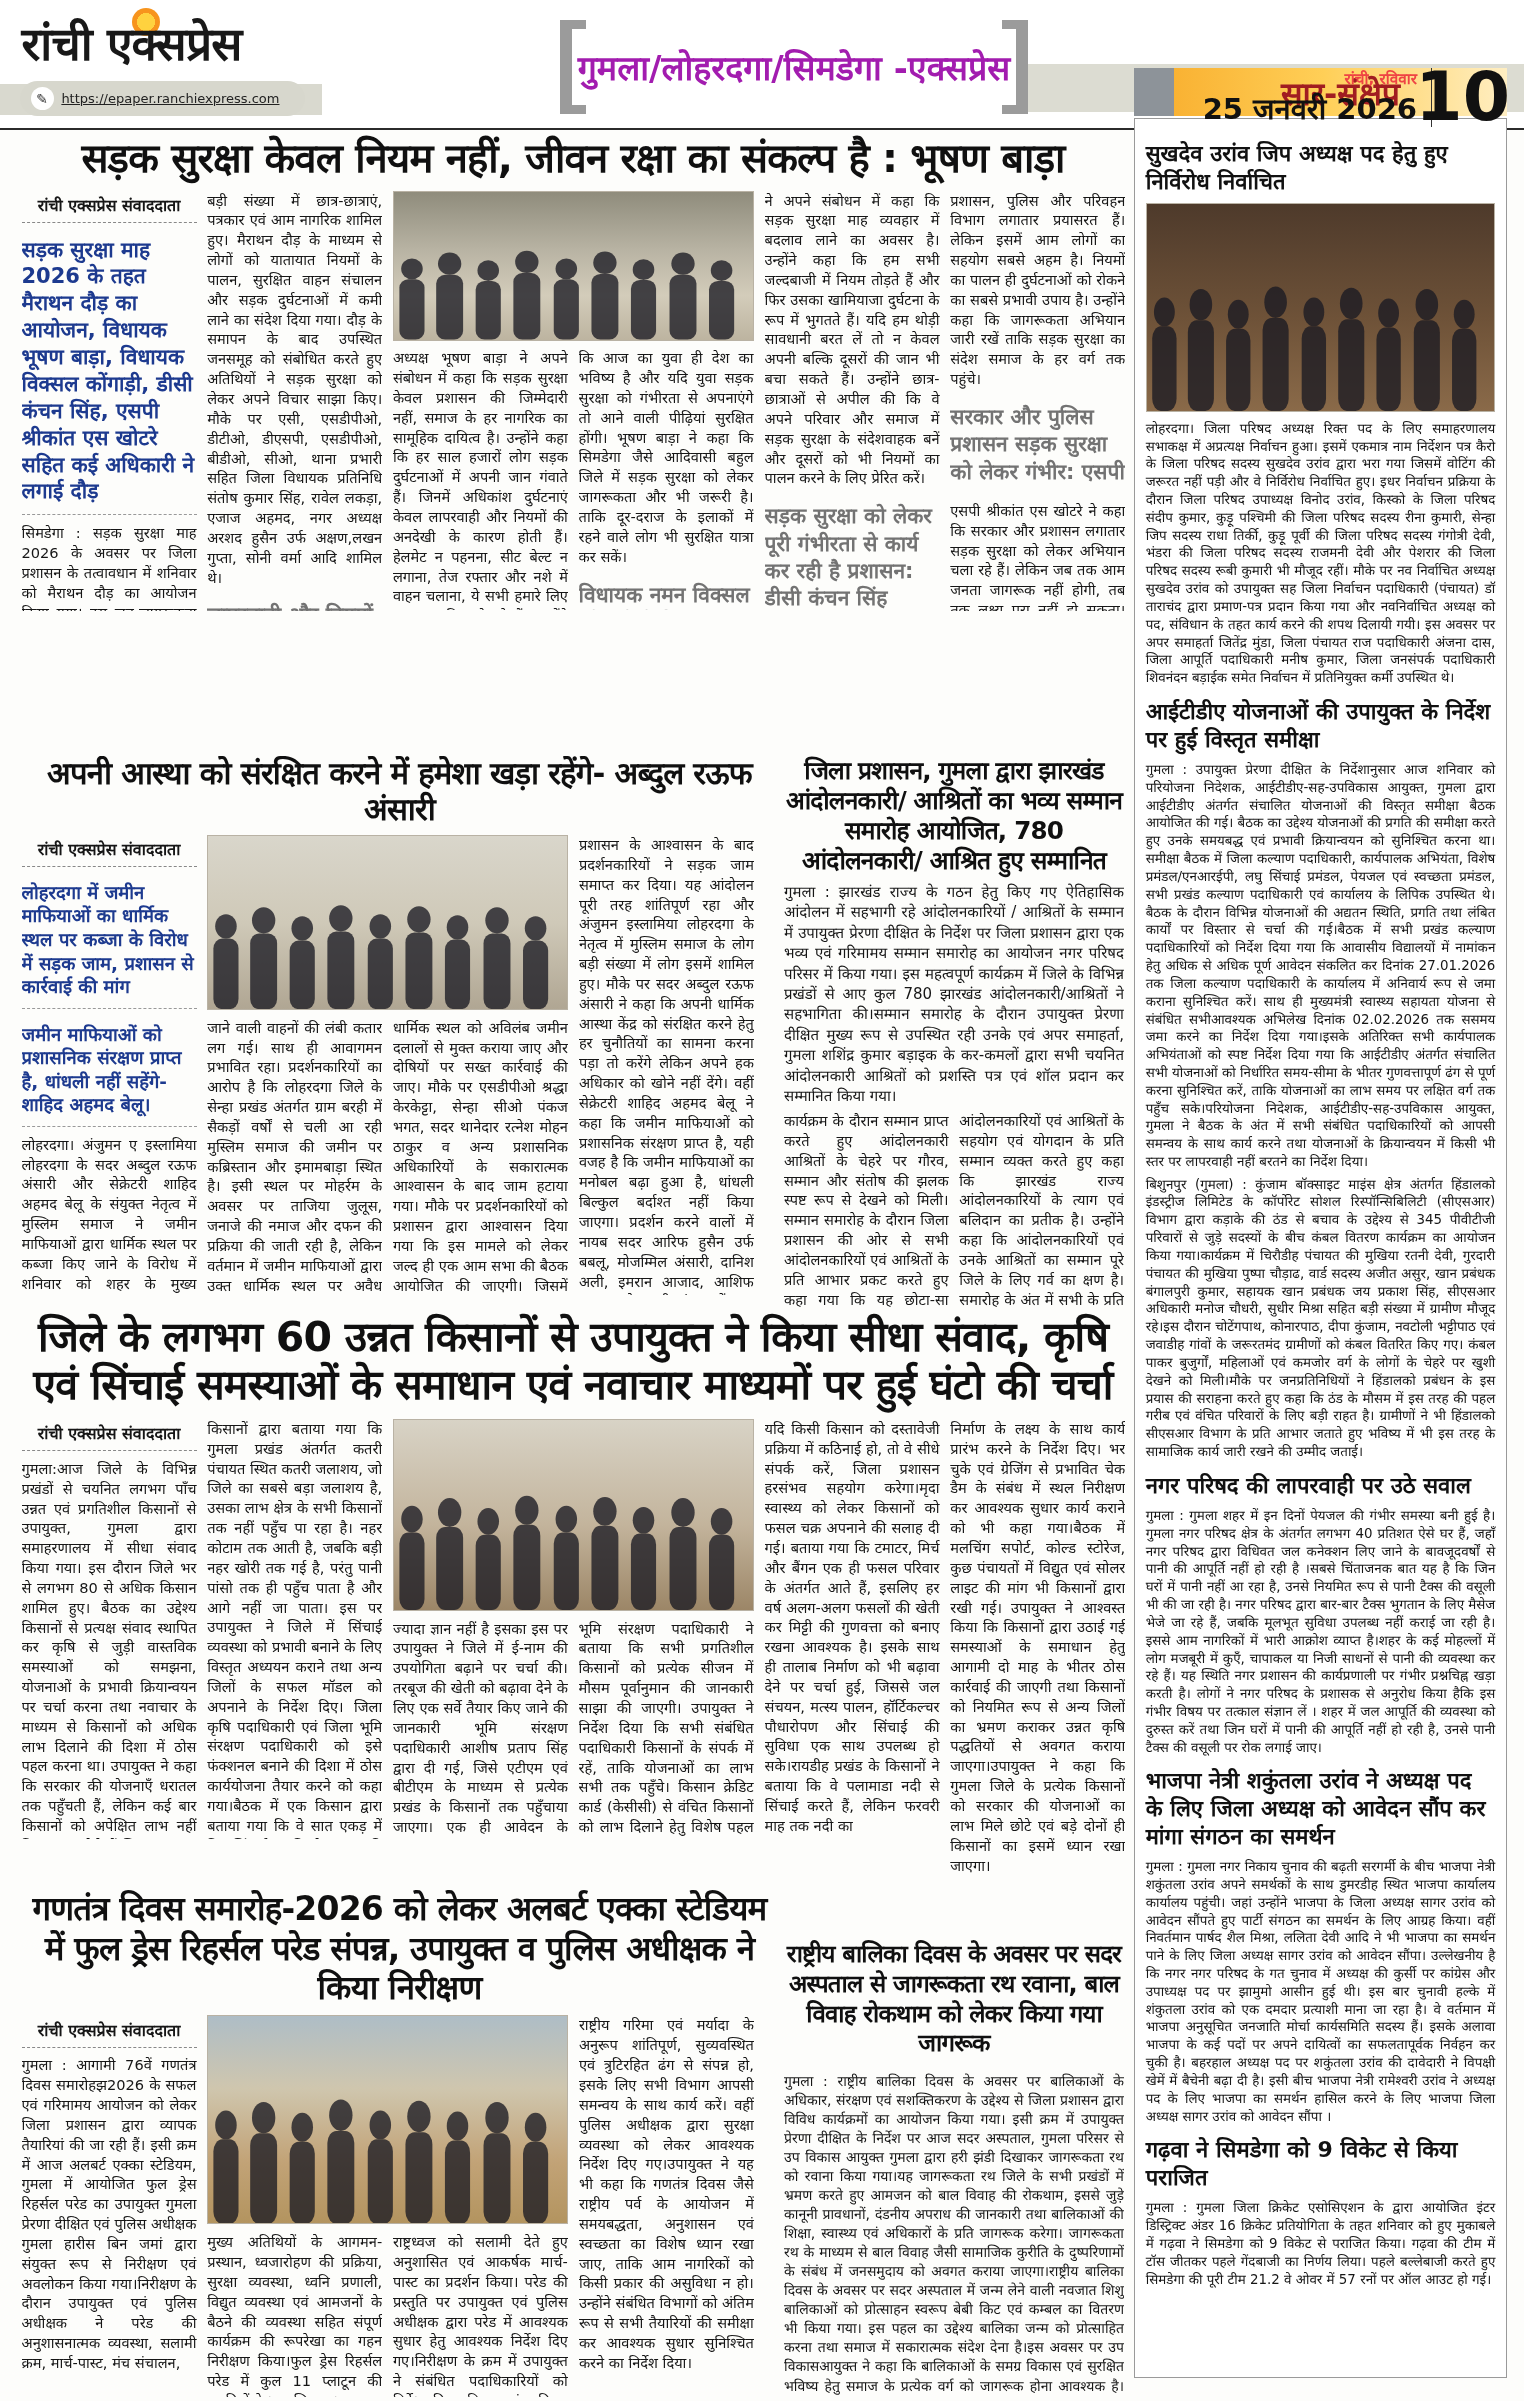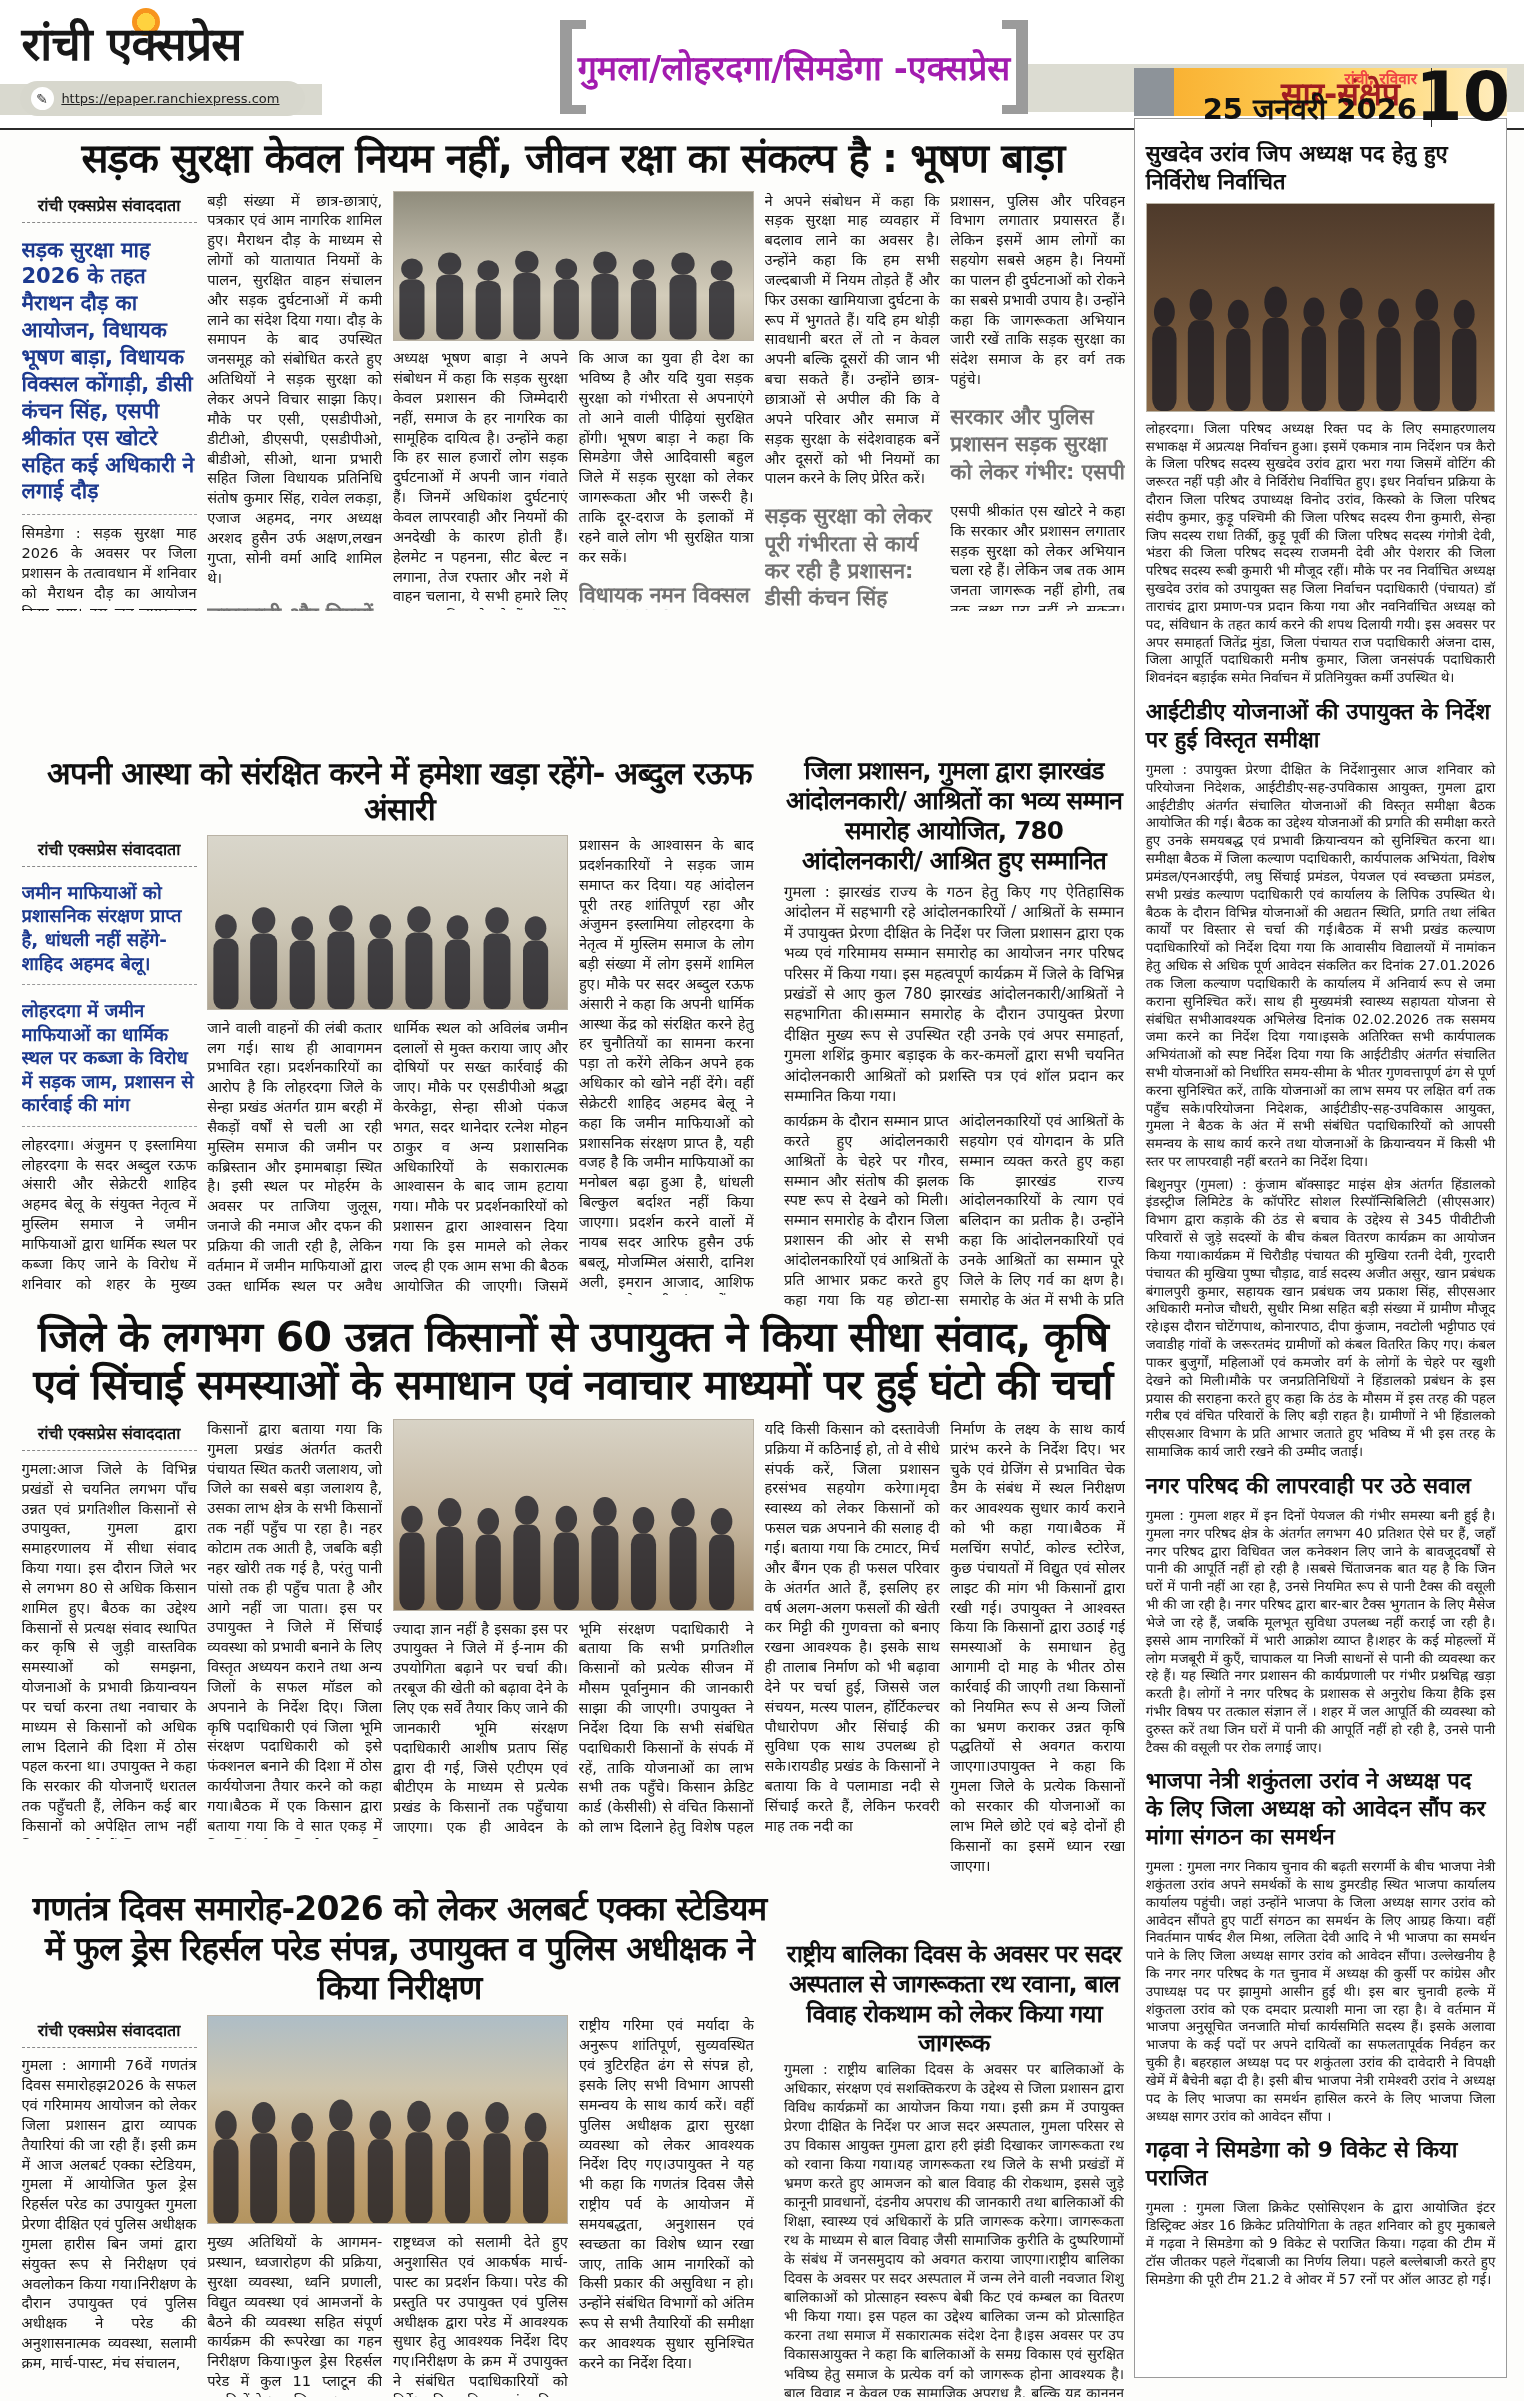--- a/index.html
+++ b/index.html
@@ -146,22 +146,22 @@
         <p class="bodytxt">एसपी श्रीकांत एस खोटरे ने कहा कि सरकार और प्रशासन लगातार सड़क सुरक्षा को लेकर अभियान चला रहे हैं। लेकिन जब तक आम जनता जागरूक नहीं होगी, तब तक लक्ष्य पूरा नहीं हो सकता। मैराथन जैसे आयोजन लोगों को संदेश देने का सशक्त माध्यम हैं कि जीवन अनमोल है, इसे लापरवाही में न गंवाएं।</p>
       </div>
     </div>
   </section>
 
   <section class="art" style="left:21.5px;top:756px;width:756px;height:554px;">
     <h1 style="font-size:31px;line-height:1.15;margin-bottom:7.7px;">अपनी आस्था को संरक्षित करने में हमेशा खड़ा रहेंगे- अब्दुल रऊफ अंसारी</h1>
     <div class="cols" style="height:460px;">
       <div class="col w1" style="height:460px;">
         <div class="byline">रांची एक्सप्रेस संवाददाता</div>
+        <div class="sub-blue" style="font-size:18.4px;">लोहरदगा में जमीन माफियाओं का धार्मिक स्थल पर कब्जा के विरोध में सड़क जाम, प्रशासन से कार्रवाई की मांग</div>
         <div class="sub-blue" style="font-size:18.4px;">जमीन माफियाओं को प्रशासनिक संरक्षण प्राप्त है, धांधली नहीं सहेंगे- शाहिद अहमद बेलू।</div>
-        <div class="sub-blue" style="font-size:18.4px;">लोहरदगा में जमीन माफियाओं का धार्मिक स्थल पर कब्जा के विरोध में सड़क जाम, प्रशासन से कार्रवाई की मांग</div>
         <p class="bodytxt">लोहरदगा। अंजुमन ए इस्लामिया लोहरदगा के सदर अब्दुल रऊफ अंसारी और सेक्रेटरी शाहिद अहमद बेलू के संयुक्त नेतृत्व में मुस्लिम समाज ने जमीन माफियाओं द्वारा धार्मिक स्थल पर कब्जा किए जाने के विरोध में शनिवार को शहर के मुख्य पावरगंज चौक को जाम कर आक्रोश जताया। यह जाम करीब एक घंटे तक चला, जिससे लोहरदगा रांची और गुमला आने-</p>
       </div>
       <div class="col w2" style="height:460px;">
         <div class="photo ph-street" style="height:175px;margin-bottom:7.7px;">
           <svg viewBox="0 0 400 120" preserveAspectRatio="none">
               <use href="#crowd" fill="currentColor"></use>
             </svg>
         </div>
         <div class="cols" style="height:276px;">
           <div class="col w1" style="height:276px;">
@@ -242,21 +242,21 @@
           </div>
         </div>
       </div>
       <div class="col w1 h520">
         <p class="bodytxt">राष्ट्रीय गरिमा एवं मर्यादा के अनुरूप शांतिपूर्ण, सुव्यवस्थित एवं त्रुटिरहित ढंग से संपन्न हो, इसके लिए सभी विभाग आपसी समन्वय के साथ कार्य करें। वहीं पुलिस अधीक्षक द्वारा सुरक्षा व्यवस्था को लेकर आवश्यक निर्देश दिए गए।उपायुक्त ने यह भी कहा कि गणतंत्र दिवस जैसे राष्ट्रीय पर्व के आयोजन में समयबद्धता, अनुशासन एवं स्वच्छता का विशेष ध्यान रखा जाए, ताकि आम नागरिकों को किसी प्रकार की असुविधा न हो। उन्होंने संबंधित विभागों को अंतिम रूप से सभी तैयारियों की समीक्षा कर आवश्यक सुधार सुनिश्चित करने का निर्देश दिया।</p>
       </div>
     </div>
   </section>
 
   <section class="art" style="left:784px;top:1940px;width:340px;height:457px;background:#fdfdfb;">
-    <h1 style="font-size:24px;line-height:1.24;margin-bottom:1px;">राष्ट्रीय बालिका दिवस के अवसर पर सदर अस्पताल से जागरूकता रथ रवाना, बाल विवाह रोकथाम को लेकर किया गया जागरूक</h1>
+    <h1 style="font-size:24px;line-height:1.24;margin-bottom:13px;">राष्ट्रीय बालिका दिवस के अवसर पर सदर अस्पताल से जागरूकता रथ रवाना, बाल विवाह रोकथाम को लेकर किया गया जागरूक</h1>
     <p class="bodytxt" style="font-size:14px;">गुमला : राष्ट्रीय बालिका दिवस के अवसर पर बालिकाओं के अधिकार, संरक्षण एवं सशक्तिकरण के उद्देश्य से जिला प्रशासन द्वारा विविध कार्यक्रमों का आयोजन किया गया। इसी क्रम में उपायुक्त प्रेरणा दीक्षित के निर्देश पर आज सदर अस्पताल, गुमला परिसर से उप विकास आयुक्त गुमला द्वारा हरी झंडी दिखाकर जागरूकता रथ को रवाना किया गया।यह जागरूकता रथ जिले के सभी प्रखंडों में भ्रमण करते हुए आमजन को बाल विवाह की रोकथाम, इससे जुड़े कानूनी प्रावधानों, दंडनीय अपराध की जानकारी तथा बालिकाओं की शिक्षा, स्वास्थ्य एवं अधिकारों के प्रति जागरूक करेगा। जागरूकता रथ के माध्यम से बाल विवाह जैसी सामाजिक कुरीति के दुष्परिणामों के संबंध में जनसमुदाय को अवगत कराया जाएगा।राष्ट्रीय बालिका दिवस के अवसर पर सदर अस्पताल में जन्म लेने वाली नवजात शिशु बालिकाओं को प्रोत्साहन स्वरूप बेबी किट एवं कम्बल का वितरण भी किया गया। इस पहल का उद्देश्य बालिका जन्म को प्रोत्साहित करना तथा समाज में सकारात्मक संदेश देना है।इस अवसर पर उप विकासआयुक्त ने कहा कि बालिकाओं के समग्र विकास एवं सुरक्षित भविष्य हेतु समाज के प्रत्येक वर्ग को जागरूक होना आवश्यक है। बाल विवाह न केवल एक सामाजिक अपराध है, बल्कि यह कानूनन दंडनीय भी है, जिसे सामूहिक प्रयासों से समाप्त किया जा सकता है।</p>
   </section>
 
   <aside class="sidebar">
     <div class="sb-head">
       <div class="sb-sq"></div>
       <div class="sb-title">सार-संक्षेप</div>
     </div>
     <div class="sb-box">
       <h2>सुखदेव उरांव जिप अध्यक्ष पद हेतु हुए निर्विरोध निर्वाचित</h2>

